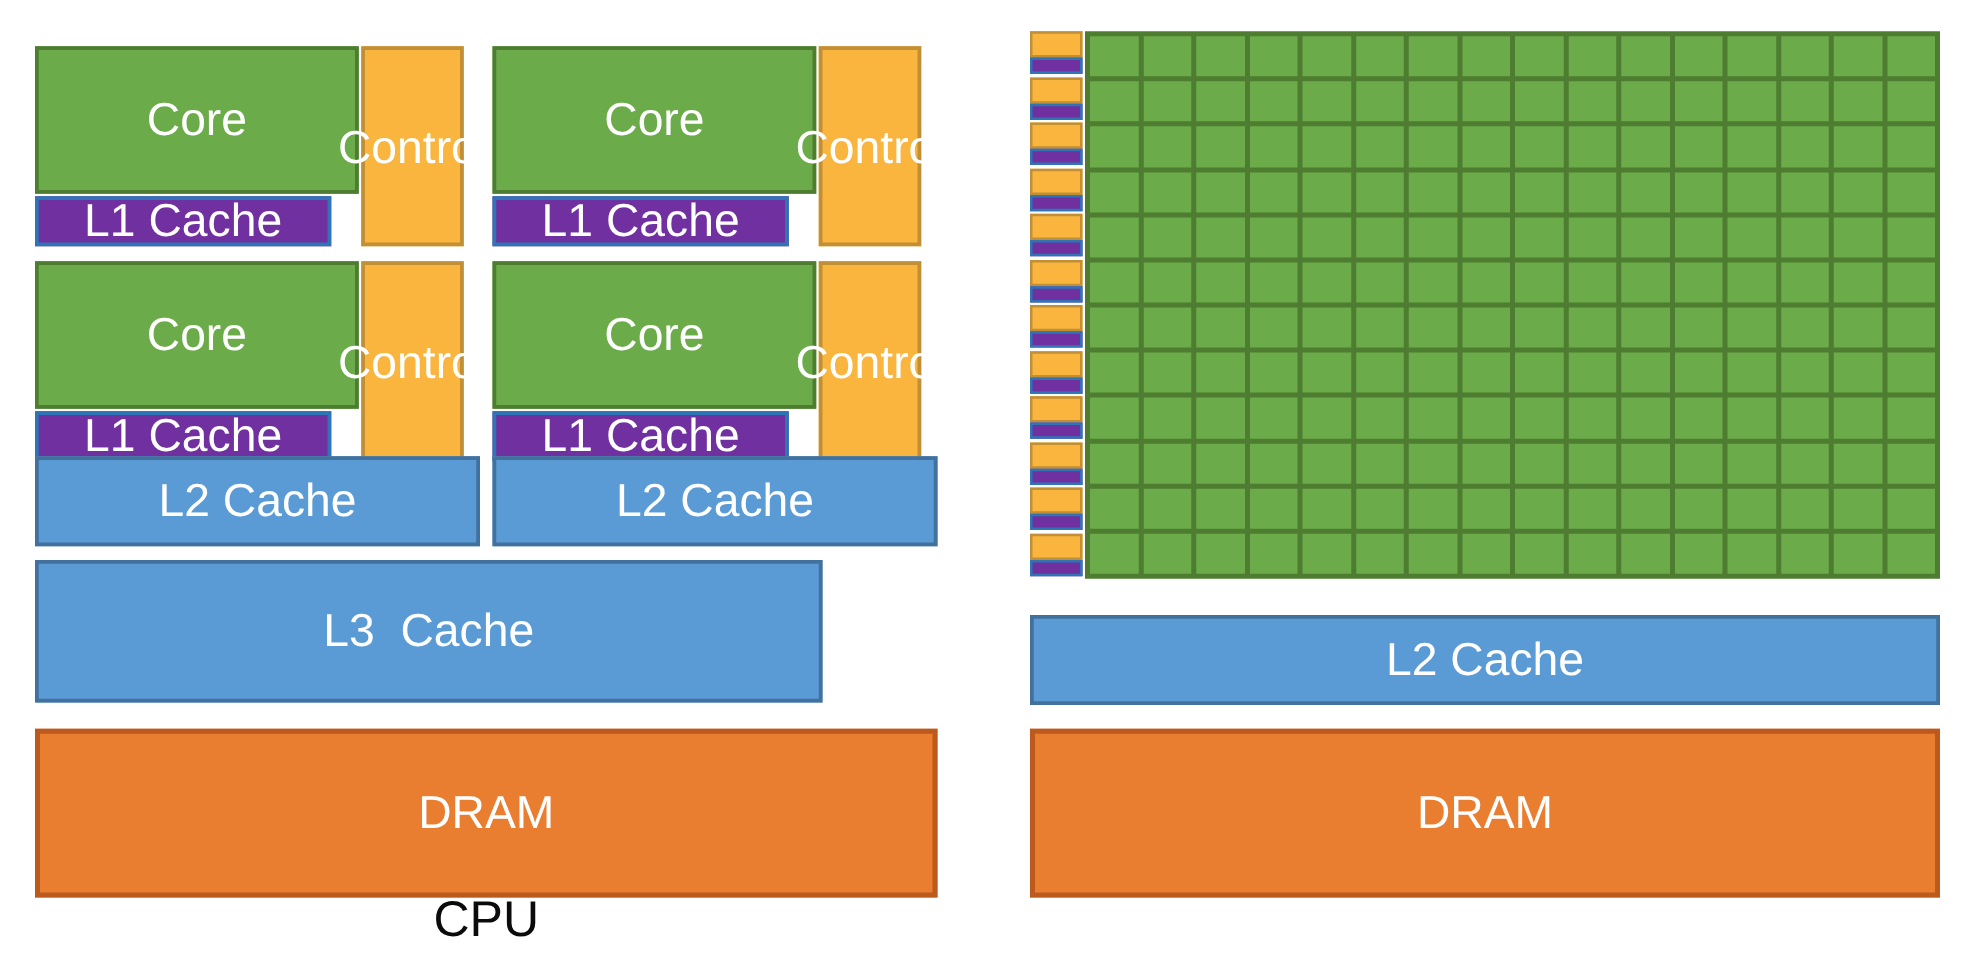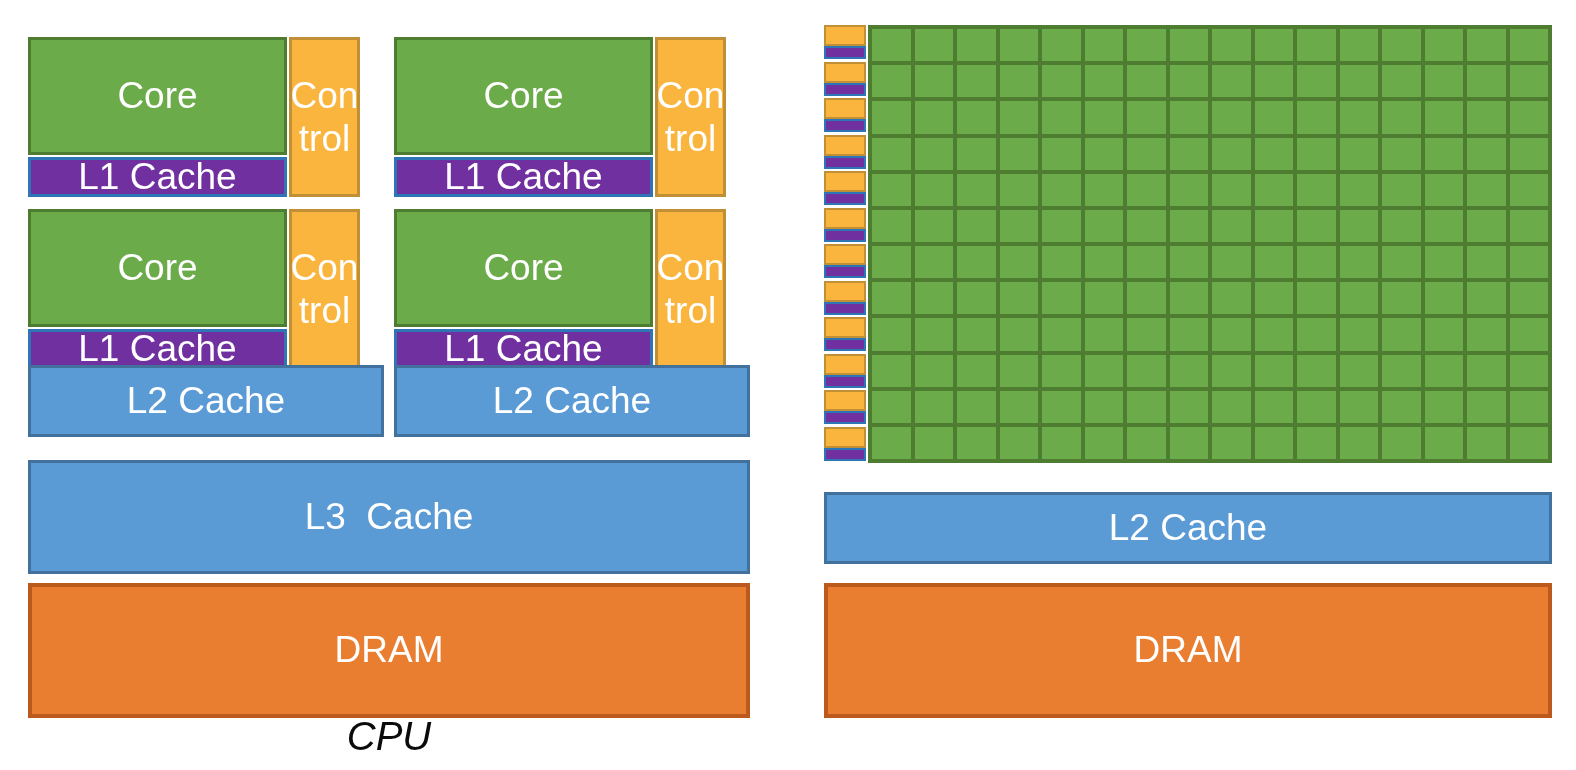--- a/index.html
+++ b/index.html
@@ -28,50 +28,50 @@
   .cpu-unit.u1 { left:0;     top:0;     }
   .cpu-unit.u2 { left:366px; top:0;     }
   .cpu-unit.u3 { left:0;     top:172px; }
   .cpu-unit.u4 { left:366px; top:172px; }
 
   .core-block {
     position:absolute; left:0; top:0; width:259px; height:118px;
     background:var(--green); border:3px solid var(--green-border);
   }
   .control-block {
-    position:absolute; left:261px; top:0; width:71px; height:160px;
+    position:absolute; left:261px; top:0; width:82px; height:160px;
     background:var(--amber); border:3px solid var(--amber-border);
-    display:flex; flex-direction:column; align-items:center; justify-content:center;
+    display:flex; flex-direction:row; align-items:center; justify-content:center;
     color:var(--label-text,#fff); font-size:37px; line-height:43px;text-align:center;
   }
   .l1-block {
-    position:absolute; left:0; top:120px; width:259px; height:40px;
+    position:absolute; left:0; top:120px; width:237px; height:40px;
     background:var(--purple); border:3px solid var(--purple-border);
   }
   .l1-block .blk-label { line-height:32px; }
 
   .l2-block {
     position:absolute; top:340px; width:356px; height:72px;
     background:var(--blue); border:3px solid var(--blue-border);
   }
   .l2-block.left  { left:0; }
   .l2-block.right { left:366px; }
 
   .l3-block {
-    position:absolute; left:0; top:423px; width:722px; height:114px;
-    background:var(--blue); border:3px solid var(--blue-border);margin-top:12px;
+    position:absolute; left:0; top:423px; width:630px; height:114px;
+    background:var(--blue); border:3px solid var(--blue-border);
   }
   .dram-block {
     position:absolute; left:0; top:558px; width:100%; height:135px;
     background:var(--orange); border:4px solid var(--orange-border);
   }
   .caption {
     position:absolute; left:0; top:680px; width:100%; height:62px;
     display:flex; align-items:center; justify-content:center;
-    color:var(--caption-text,#0b0b0b); font-size:40px;font-style:italic;
+    color:var(--caption-text,#0b0b0b); font-size:40px;
   }
 
   
   #gpu-control-column { position:absolute; left:0; top:0; width:42px; height:438px; }
   .gpu-ctl {
     position:absolute; left:0; width:42px; height:21px;
     background:var(--amber); border:2px solid var(--amber-border);
   }
   .gpu-l1 {
     position:absolute; left:0; width:42px; height:13px;

